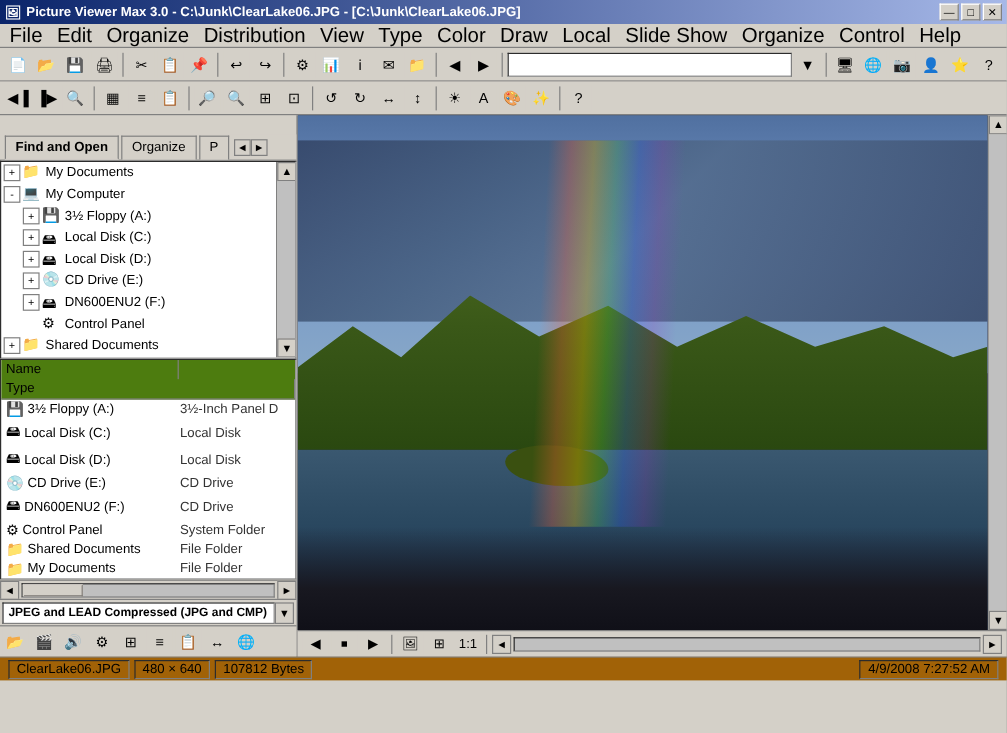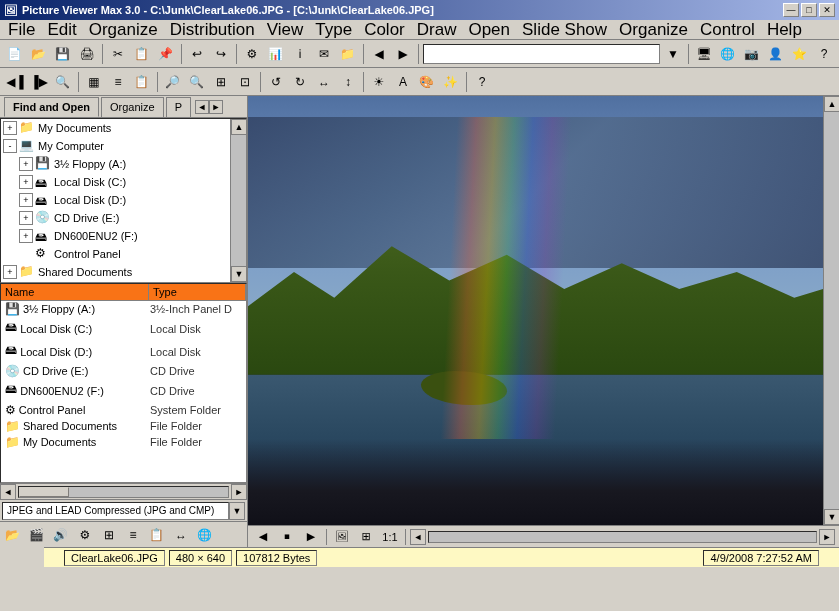--- a/index.html
+++ b/index.html
@@ -39,21 +39,21 @@
     .tb-sep { width: 1px; height: 20px; background: #808080; margin: 0 2px; }
     #address-bar { flex: 1; height: 20px; border: 1px inset #808080; background: white; padding: 0 4px; font-size: 11px; }
     
     
     #toolbar2 {
       background: #d4d0c8; height: 28px; display: flex; align-items: center; padding: 2px 4px; gap: 2px; border-bottom: 1px solid #808080;
     }
 
     
     #tab-area {
-      background: #d4d0c8; height: 22px; display: flex; align-items: flex-end; padding: 0 4px;
+      background: #d4d0c8; height: 22px; display: flex; align-items: flex-end; padding: 0 4px; margin-top: 16px;
     }
     .tab {
       padding: 2px 8px; border: 1px solid #808080; border-bottom: none; background: #d4d0c8;
       cursor: pointer; font-size: 11px; margin-right: 2px; height: 20px; display: flex; align-items: center;
     }
     .tab.active { background: #d4d0c8; z-index: 1; border-bottom: 1px solid #d4d0c8; font-weight: bold; }
     .tab-nav { display: flex; align-items: center; }
     .tab-arrow { width: 14px; height: 14px; background: #d4d0c8; border: 1px solid #808080; font-size: 9px; cursor: pointer; display: flex; align-items: center; justify-content: center; }
 
     
@@ -105,21 +105,21 @@
     .scroll-btn { width: 16px; height: 16px; background: #d4d0c8; border: 1px solid #808080; display: flex; align-items: center; justify-content: center; font-size: 9px; cursor: pointer; }
     #image-with-scroll { display: flex; flex: 1; overflow: hidden; }
     
     
     #right-toolbar { height: 22px; background: #d4d0c8; border-top: 1px solid #808080; display: flex; align-items: center; gap: 2px; padding: 0 4px; }
     .bhs-btn { width: 16px; height: 16px; background: #d4d0c8; border: 1px solid #808080; font-size: 9px; cursor: pointer; display: flex; align-items: center; justify-content: center; }
     .bhs-track { flex: 1; height: 12px; background: #c0c0c0; border: 1px inset #808080; }
 
     
     #statusbar {
-      height: 20px; background: #fef9c3; border-top: 1px solid #808080; display: flex; align-items: center; padding: 0 20px; gap: 4px; margin-left: 44px;
+      height: 20px; background: #a16207; border-top: 1px solid #808080; display: flex; align-items: center; padding: 0 7px; gap: 4px;
     }
     .status-pane { padding: 1px 6px; border: 1px inset #808080; font-size: 11px; height: 16px; display: flex; align-items: center; }
 
     .right-tb-btn {
       width: 22px; height: 18px; background: #d4d0c8; border: 1px solid transparent;
       display: flex; align-items: center; justify-content: center; cursor: pointer; font-size: 11px;
     }
     .right-tb-sep { width: 1px; height: 16px; background: #808080; margin: 0 2px; }
   </style>
 </head>
@@ -139,21 +139,21 @@
 
 <div id="menubar">
   <span class="menu-item">File</span>
   <span class="menu-item">Edit</span>
   <span class="menu-item">Organize</span>
   <span class="menu-item">Distribution</span>
   <span class="menu-item">View</span>
   <span class="menu-item">Type</span>
   <span class="menu-item">Color</span>
   <span class="menu-item">Draw</span>
-  <span class="menu-item">Open</span>
+  <span class="menu-item">Local</span>
   <span class="menu-item">Slide Show</span>
   <span class="menu-item">Organize</span>
   <span class="menu-item">Control</span>
   <span class="menu-item">Help</span>
 </div>
 
 <div id="toolbar1">
   <button class="tb-btn">📄</button>
   <button class="tb-btn">📂</button>
   <button class="tb-btn">💾</button>
@@ -289,21 +289,21 @@
       </div>
 
       <div class="tree-scrollbar" style="position:absolute; right:0; top:0; bottom:0; width:16px; display:flex; flex-direction:column;">
         <div class="scroll-btn">▲</div>
         <div style="flex:1; background:#c0c0c0;"></div>
         <div class="scroll-btn">▼</div>
       </div>
     </div>
 
     <div id="list-view" style="flex:1; background:white; border:1px inset #808080; overflow:hidden; display:flex; flex-direction:column;">
-      <div id="list-header" style="display:flex; background:#f97316; border-bottom:1px solid #808080; flex-shrink:0;">
+      <div id="list-header" style="display:flex; background:#4d7c0f; border-bottom:1px solid #808080; flex-shrink:0;flex-direction:column;">
         <div class="list-col-header" style="width:148px;">
           <span>Name</span>
         </div>
         <div class="list-col-header" style="flex:1;">
           <span>Type</span>
         </div>
       </div>
       <div id="list-items" style="flex:1; overflow:hidden;">
         <div class="list-item">
           <div class="list-item-name">
@@ -365,21 +365,21 @@
     </div>
 
     <div style="height:16px; background:#d4d0c8; display:flex; align-items:center; border-top:1px solid #808080;">
       <div class="hscroll-btn">◄</div>
       <div class="hscroll-track" style="flex:1; height:12px; background:#c0c0c0; border:1px inset #808080; margin:0 2px;">
         <div class="hscroll-thumb" style="width:50px; height:100%; background:#d4d0c8; border:1px outset #d4d0c8;"></div>
       </div>
       <div class="hscroll-btn">►</div>
     </div>
 
-    <div id="dropdown-bar" style="height:22px; background:#d4d0c8; border-top:1px solid #808080; display:flex; align-items:center; padding:2px;">
+    <div id="dropdown-bar" style="height:22px; background:#d4d0c8; border-top:1px solid #808080; display:flex; align-items:center; padding:2px;font-weight:bold;">
       <div style="flex:1; height:18px; background:white; border:1px inset #808080; display:flex; align-items:center; padding:0 4px; overflow:hidden;">
         <span style="font-size:10px; white-space:nowrap; overflow:hidden;">JPEG and LEAD Compressed (JPG and CMP)</span>
       </div>
       <div class="dd-arrow">▼</div>
     </div>
 
     <div id="bottom-toolbar" style="height:26px; background:#d4d0c8; border-top:1px solid #808080; display:flex; align-items:center; padding:2px; gap:2px;">
       <button class="tb-btn">📂</button>
       <button class="tb-btn">🎬</button>
       <button class="tb-btn">🔊</button>

